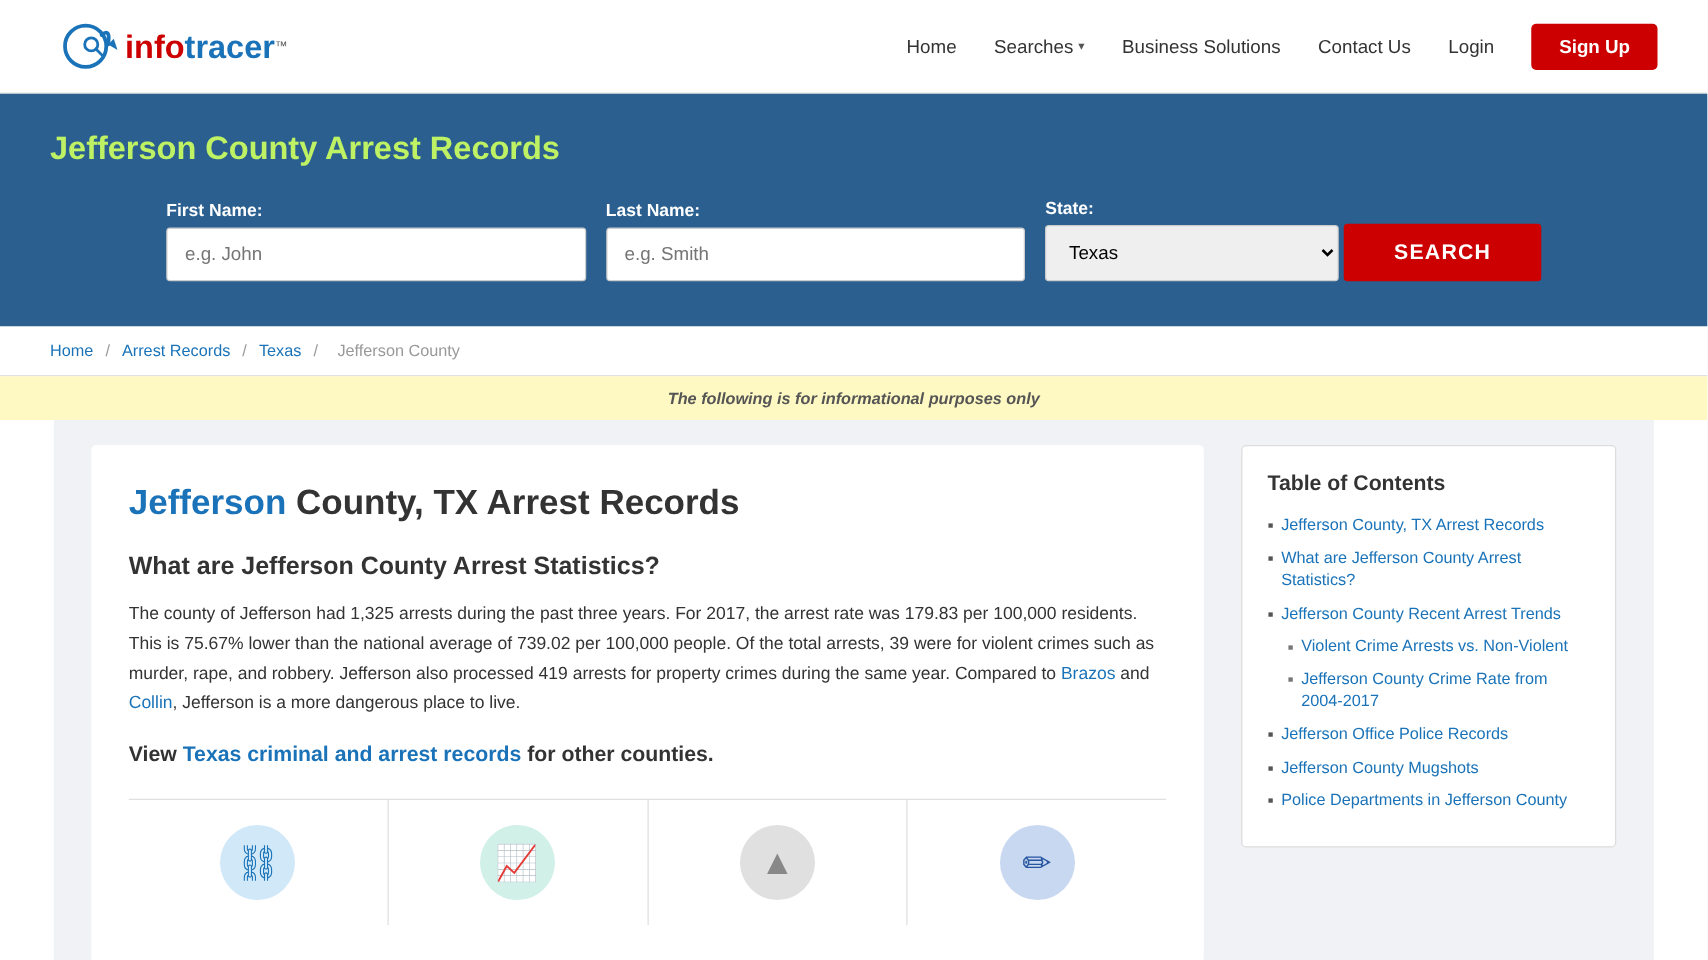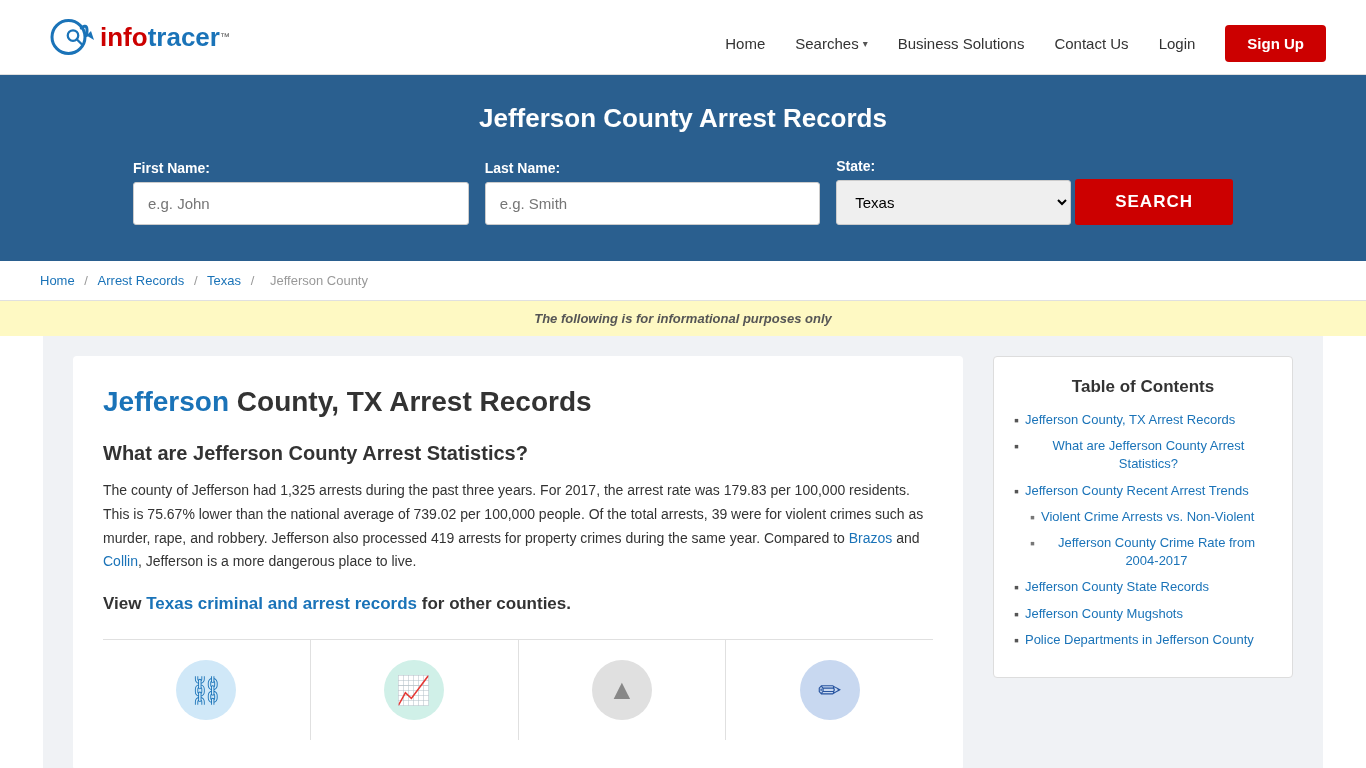--- a/index.html
+++ b/index.html
@@ -1,21 +1,21 @@
 <!DOCTYPE html>
 <html><head>
   <meta charset="utf-8">
   <style>
     * { box-sizing: border-box; margin: 0; padding: 0; }
     body { font-family: Arial, sans-serif; font-size: 14px; color: #333; background: #fff; }
 
     
     .header {
       display: flex;
-      align-items: flex-end;
+      align-items: center;
       justify-content: space-between;
       padding: 12px 40px;
       background: #fff;
       border-bottom: 1px solid #e0e0e0;
     }
     .logo-area {
       display: flex;
       align-items: center;
     }
     .logo-icon {
@@ -56,22 +56,22 @@
       font-size: 15px;
       font-weight: bold;
     }
 
     
     .hero {
       background: #2a5f8f;
       padding: 28px 40px 36px;
     }
     .hero-title {
-      text-align: center;
-      color: #ffffff;
+      text-align: left;
+      color: #bef264;
       font-size: 26px;
       font-weight: bold;
       margin-bottom: 24px;
     }
     .search-form {
       display: flex;
       align-items: flex-end;
       gap: 0;
       max-width: 1100px;
       margin: 0 auto;
@@ -221,21 +221,20 @@
     
     .sidebar {
       width: 300px;
       flex-shrink: 0;
     }
     .toc {
       background: #fff;
       border: 1px solid #ddd;
       border-radius: 4px;
       padding: 20px 20px 20px;
-      text-align: center;
     }
     .toc h3 {
       font-size: 17px;
       font-weight: bold;
       margin-bottom: 14px;
       color: #333;
     }
     .toc ul {
       list-style: none;
       padding: 0;
@@ -385,21 +384,21 @@
           <li>
             <a href="#">Jefferson County Recent Arrest Trends</a>
           </li>
           <li class="sub">
             <a href="#">Violent Crime Arrests vs. Non-Violent</a>
           </li>
           <li class="sub">
             <a href="#">Jefferson County Crime Rate from 2004-2017</a>
           </li>
           <li>
-            <a href="#">Jefferson County State Records</a>
+            <a href="#">Jefferson Office Police Records</a>
           </li>
           <li>
             <a href="#">Jefferson County Mugshots</a>
           </li>
           <li>
             <a href="#">Police Departments in Jefferson County</a>
           </li>
         </ul>
     </div>
   </aside>

